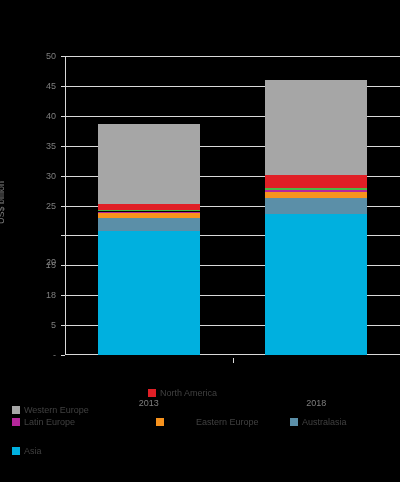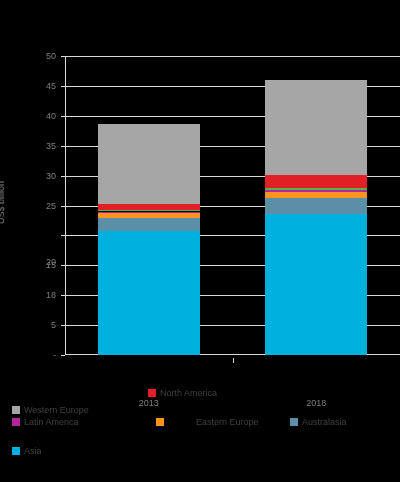--- a/index.html
+++ b/index.html
@@ -170,21 +170,21 @@
       <div class="legend-item" style="left: 0px; top: 17px;">
         <span class="legend-swatch" style="background: rgb(166, 166, 166);"></span>
         <span class="legend-text">Western Europe</span>
       </div>
       <div class="legend-item" style="left: 136px; top: 0px;">
         <span class="legend-swatch" style="background: rgb(224, 31, 38);"></span>
         <span class="legend-text">North America</span>
       </div>
       <div class="legend-item" style="left: 0px; top: 29px;">
         <span class="legend-swatch" style="background: rgb(181, 38, 155);"></span>
-        <span class="legend-text">Latin America</span>
+        <span class="legend-text">Latin Europe</span>
       </div>
       <div class="legend-item" style="left: 144px; top: 29px; gap: 28px;">
         <span class="legend-swatch" style="background: rgb(247, 147, 30);"></span>
         <span class="legend-text">Eastern Europe</span>
       </div>
       <div class="legend-item" style="left: 278px; top: 29px;">
         <span class="legend-swatch" style="background: rgb(91, 143, 168);"></span>
         <span class="legend-text">Australasia</span>
       </div>
       <div class="legend-item" style="left: 0px; top: 58px; align-items: center;">

